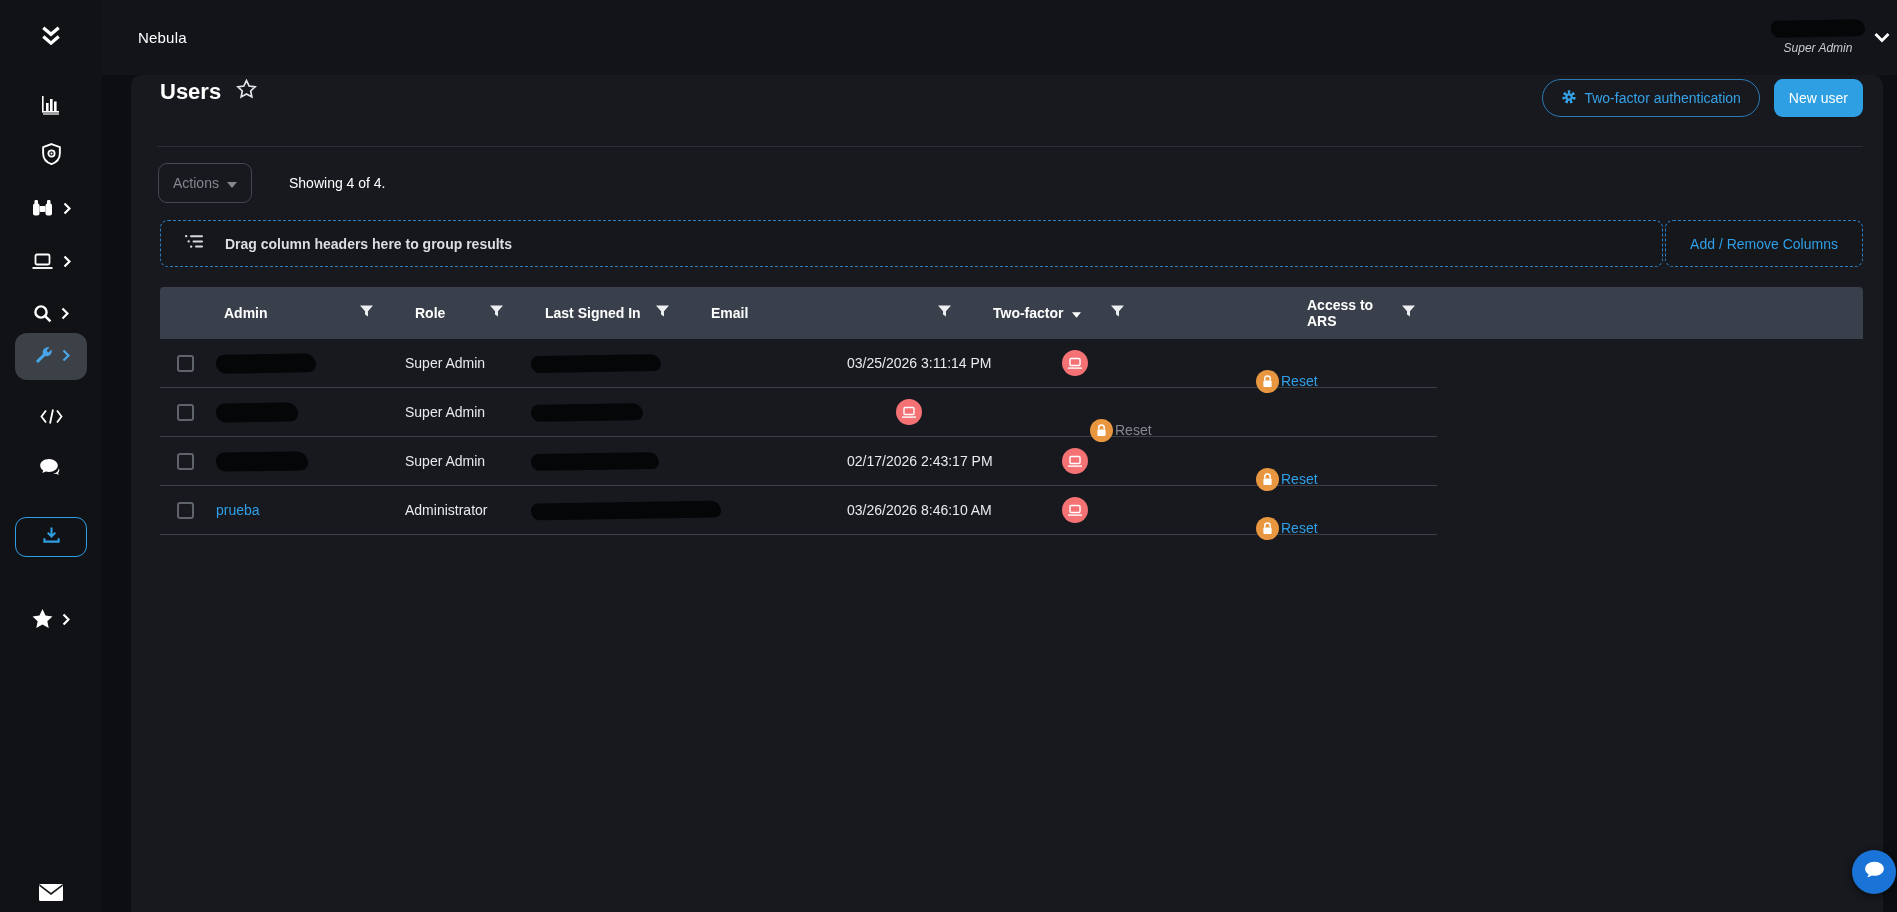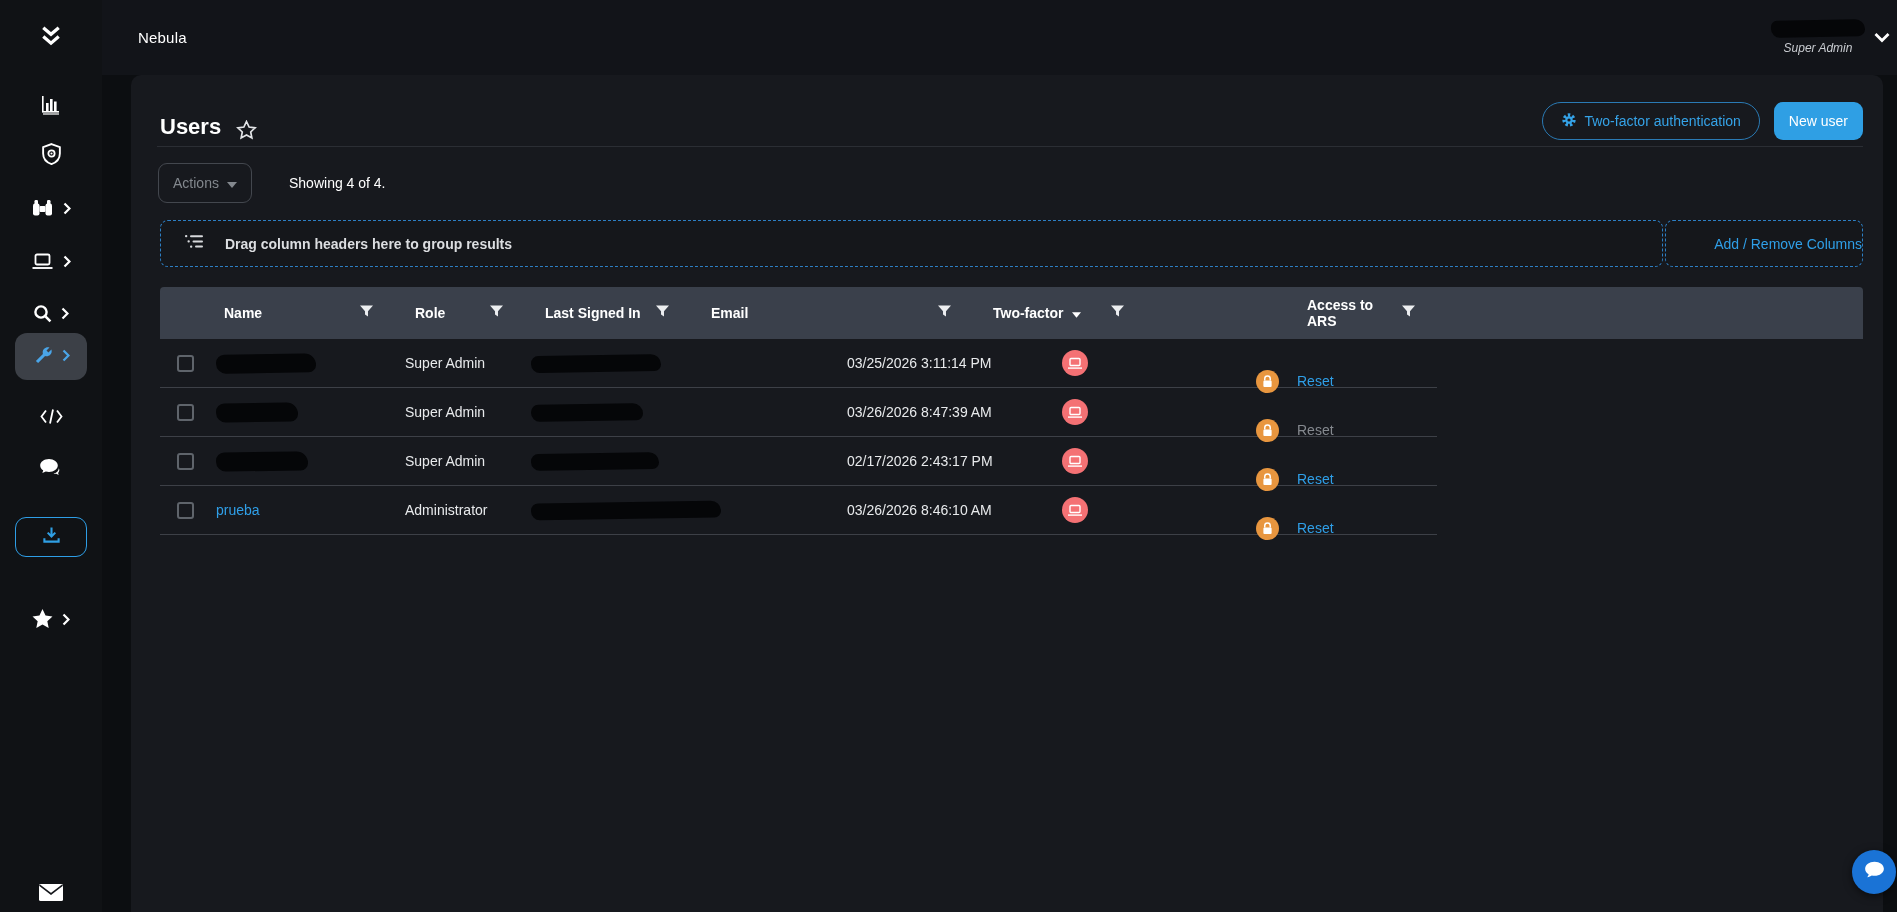--- a/index.html
+++ b/index.html
@@ -19,56 +19,56 @@
   .topbar { position:absolute; left:102px; top:0; width:1795px; height:75px; background:#121419; z-index:2; }
   .brand { position:absolute; left:36px; top:0; height:75px; display:flex; align-items:center; color:#ffffff; font-size:15px; font-weight:500; letter-spacing:.2px; }
   .user-area { position:absolute; right:7px; top:0; height:75px; display:flex; align-items:center; gap:9px; cursor:pointer; }
   .user-col { display:flex; flex-direction:column; align-items:center; gap:4px; }
   .user-redact { width:94px; height:17px; background:#050608; border-radius:6px 10px 7px 9px; transform:rotate(-1.2deg); }
   .user-role { font-style:italic; font-size:12px; color:#c9ccd1; }
 
   
   .card { position:absolute; left:131px; top:75px; width:1752px; height:837px; background:#17191e; border-radius:10px 10px 0 0; z-index:1; }
 
-  .title-row { position:absolute; top:23px; left:29px; right:20px; height:42px; display:flex; align-items:flex-end; }
+  .title-row { position:absolute; top:4px; left:29px; right:20px; height:42px; display:flex; align-items:flex-start; }
   .page-title { color:#ffffff; font-size:22px; font-weight:700; }
   .fav-star { margin-left:15px; cursor:pointer; display:flex; }
   .title-spacer { flex:1; }
   .btn-outline { height:38px; border:1px solid #2a7ab4; border-radius:19px; background:transparent; color:#35a3e8; font-size:14px; padding:0 18px; display:flex; align-items:center; gap:7px; cursor:pointer; }
   .btn-solid { height:38px; margin-left:14px; border:none; border-radius:9px; background:#2f9fe4; color:#ffffff; font-size:14px; padding:8px 15px; display:flex; align-items:center; cursor:pointer; }
 
   .card-divider { position:absolute; top:71px; left:26px; width:1706px; border-top:1px solid #2b2e34; }
 
   .actions-row { position:absolute; top:88px; left:27px; height:40px; display:flex; align-items:center; gap:37px; }
   .actions-btn { height:40px; min-width:94px; border:1px solid #43474e; border-radius:9px; background:transparent; color:#83888e; font-size:14px; display:flex; align-items:center; justify-content:center; gap:8px; padding:0 14px; cursor:pointer; }
   .showing { color:#ffffff; font-size:14px; font-weight:400; }
 
   .group-row { position:absolute; top:145px; left:29px; right:20px; height:47px; display:flex; gap:2px; }
   .group-box { flex:1; border:1px dashed #2d7fc4; border-radius:8px; background:#15171b; display:flex; align-items:center; padding-left:24px; gap:22px; }
   .group-text { color:#dcdee1; font-size:14px; font-weight:600; }
-  .addcols-box { width:198px; border:1px dashed #2d7fc4; border-radius:8px; background:#15171b; display:flex; align-items:center; justify-content:flex-end; cursor:pointer; }
+  .addcols-box { width:198px; border:1px dashed #2d7fc4; border-radius:8px; background:#15171b; display:flex; align-items:center; justify-content:center; cursor:pointer; }
   .addcols-box span { color:#2f9fe8; font-size:14px; font-weight:500; }
 
   
   .thead { position:absolute; top:212px; left:29px; width:1703px; height:52px; background:#3a404b; border-radius:4px 4px 0 0; display:flex; }
   .hc { display:flex; align-items:center; padding-left:20px; padding-right:22px; color:#ffffff; font-size:14px; font-weight:700; flex:none; cursor:pointer; }
   .hc .sp { flex:1; }
   .hc-filler { flex:1; }
   .c0{width:50px} .c1{width:185px} .c2{width:130px} .c3{width:282px} .c4{width:166px} .c5{width:150px} .c6{width:314px}
   .hc.c1 { padding-left:14px; }
 
   .tbody { position:absolute; top:264px; left:29px; width:1277px; }
   .trow { display:flex; height:49px; border-bottom:1px solid #3d4047; align-items:stretch; }
   .dc { display:flex; align-items:center; flex:none; color:#e8eaec; font-size:14px; padding-left:10px; white-space:nowrap; }
   .dc.c0 { justify-content:center; padding-left:0; }
   .dc.c1 { padding-left:6px; }
   .dc.c3 { padding-left:6px; }
   .dc.c4 { padding-left:40px; }
   .dc.c5 { padding-left:89px; }
-  .dc.c6 { padding-left:133px; gap:18px;margin-top:36px; }
+  .dc.c6 { padding-left:133px; gap:2px;margin-top:36px; }
 
   .cb { width:17px; height:17px; border:2px solid #5f646b; border-radius:3px; background:transparent; cursor:pointer; }
   .blob { display:inline-block; background:#050608; height:19px; border-radius:10px 14px 9px 12px; transform:rotate(-0.9deg); }
   .bn0{width:100px} .bn1{width:82px} .bn2{width:92px}
   .be0{width:130px; height:17px} .be1{width:112px; height:17px} .be2{width:128px; height:17px} .be3{width:190px; height:17px}
   .name-link { color:#2f9fe8; cursor:pointer; text-decoration:none; }
   .badge { width:26px; height:26px; border-radius:50%; display:flex; align-items:center; justify-content:center; flex:none; }
   .badge.red { background:#f47174; }
   .badge.orange { background:#e8963f; width:23px; height:23px; }
   .reset { color:#2f9fe8; cursor:pointer; text-decoration:none; }
@@ -295,21 +295,21 @@
     </div>
     <div class="addcols-box">
       <span>Add / Remove Columns</span>
     </div>
   </div>
 
   <div class="thead">
     <div class="hc c0"></div>
 
     <div class="hc c1">
-      <span>Name</span>
+      <span>Admin</span>
         <span class="sp"></span>
       <span><svg width="13" height="13" viewBox="0 0 14 13">
             <path d="M0 0h14L8.6 6.3V12L5.4 9.8V6.3z" fill="#eceef0"></path>
           </svg></span>
     </div>
     <div class="hc c2">
       <span>Role</span>
         <span class="sp"></span>
       <span><svg width="13" height="13" viewBox="0 0 14 13">
             <path d="M0 0h14L8.6 6.3V12L5.4 9.8V6.3z" fill="#eceef0"></path>
@@ -390,23 +390,20 @@
           <span class="cb"></span>
         </div>
       <div class="dc c1">
           <span class="blob bn1"></span>
         </div>
       <div class="dc c2">
           <span>Super Admin</span>
         </div>
       <div class="dc c3">
           <span class="blob be1"></span>
-        </div>
-      <div class="dc c4">
-          <span>03/26/2026 8:47:39 AM</span>
         </div>
       <div class="dc c5">
           <span class="badge red">
             <svg width="16" height="13" viewBox="0 0 16 12">
               <rect x="3" y="1" width="10" height="7" rx="1" fill="none" stroke="#fff" stroke-width="1.4"></rect>
               <path d="M1 10.6h14" stroke="#fff" stroke-width="1.4"></path>
             </svg>
           </span>
         </div>
       <div class="dc c6">

